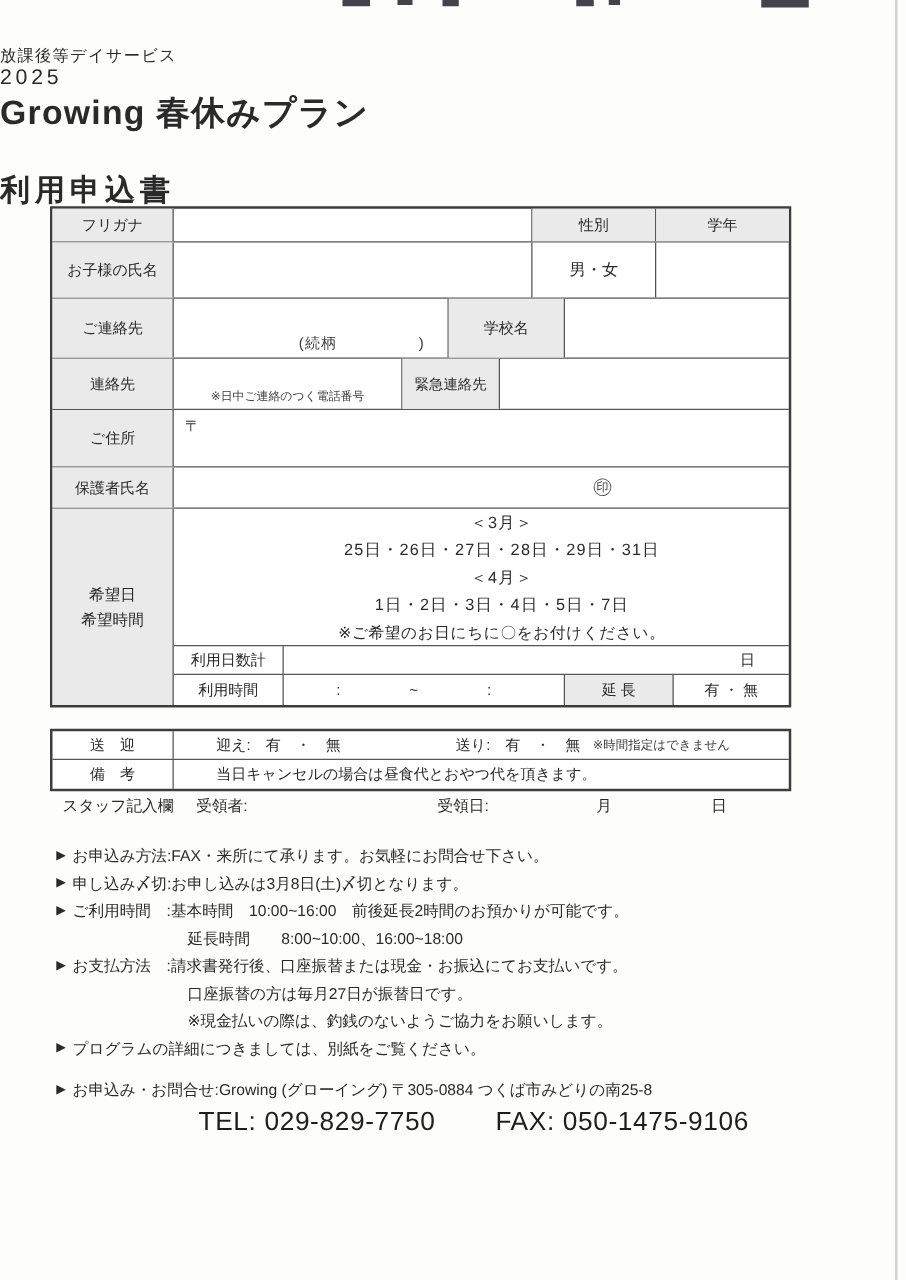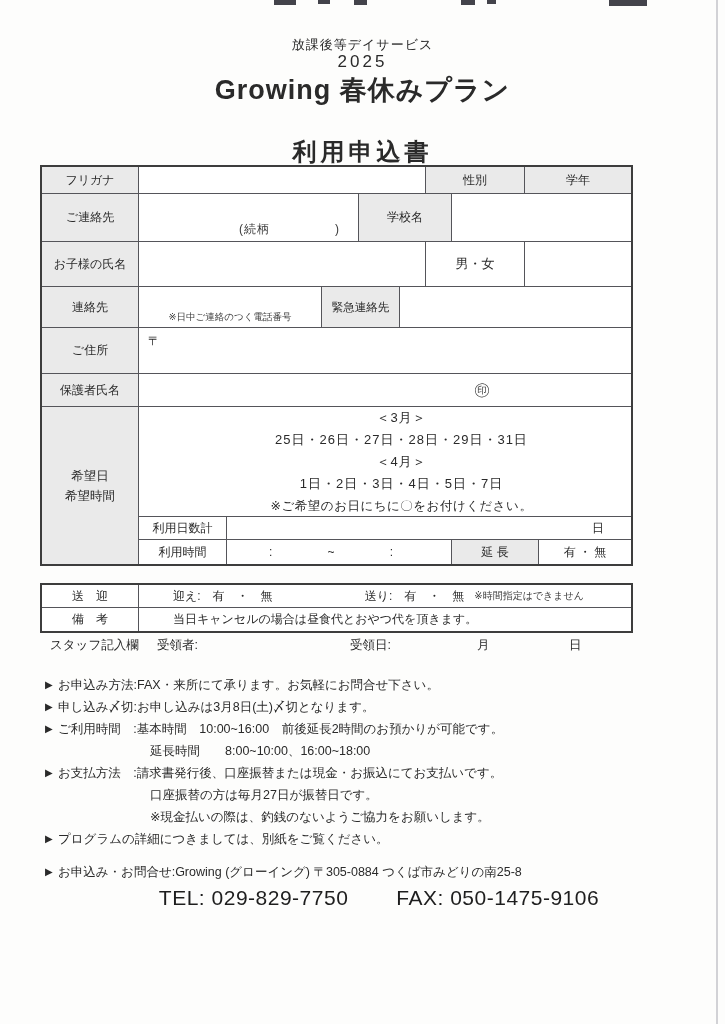--- a/index.html
+++ b/index.html
@@ -3,21 +3,21 @@
 <meta charset="utf-8">
 <style>
   html,body{margin:0;padding:0;}
   .page{
     position:relative;width:725px;height:1024px;background:#fdfdfc;overflow:hidden;
     font-family:"Liberation Sans","DejaVu Sans",sans-serif;color:#2a2a2a;
   }
   .edge-line{position:absolute;top:0;bottom:0;width:2px;background:#d2d2d6;}
   .artifact{position:absolute;top:0;background:#43434b;}
   
-  .hdr{position:absolute;left:0;width:725px;text-align:center;}
+  .hdr{position:absolute;left:0;width:725px;}
   .hdr-sub{top:36px;font-size:13px;letter-spacing:1px;}
   .hdr-year{top:52px;font-size:17px;letter-spacing:3px;}
   .hdr-title{top:72px;font-size:27px;font-weight:600;letter-spacing:1px;}
   .hdr-form{top:112px;font-size:24px;font-weight:700;letter-spacing:4px;margin-top:24px;}
   
   .tbl{position:absolute;left:40px;width:593px;border:2px solid #3d3d3d;background:#fff;box-sizing:border-box;}
   .row{display:flex;border-bottom:1px solid #55555a;box-sizing:border-box;}
   .row:last-child{border-bottom:none;}
   .cell{border-right:1px solid #55555a;box-sizing:border-box;display:flex;align-items:center;justify-content:center;font-size:12px;position:relative;}
   .cell:last-child{border-right:none;}
@@ -77,33 +77,33 @@
 
   <div class="tbl" style="top:165px;">
 
     <div class="row h27">
       <div class="cell lbl w97">フリガナ</div>
       <div class="cell w287"></div>
       <div class="cell lbl w99">性別</div>
       <div class="cell lbl grow">学年</div>
     </div>
 
+    <div class="row h45">
+      <div class="cell lbl w97">お子様の氏名</div>
+      <div class="cell w287"></div>
+      <div class="cell w99" style="font-size:13px;">男・女</div>
+      <div class="cell grow"></div>
+    </div>
+
     <div class="row h48">
       <div class="cell lbl w97">ご連絡先</div>
       <div class="cell w220">
         <span class="hint-bottom">(続柄　　　　　)</span>
       </div>
       <div class="cell lbl w93">学校名</div>
-      <div class="cell grow"></div>
-    </div>
-
-    <div class="row h45">
-      <div class="cell lbl w97">お子様の氏名</div>
-      <div class="cell w287"></div>
-      <div class="cell w99" style="font-size:13px;">男・女</div>
       <div class="cell grow"></div>
     </div>
 
     <div class="row h41">
       <div class="cell lbl w97">連絡先</div>
       <div class="cell w183">
         <span class="note-bottom">※日中ご連絡のつく電話番号</span>
       </div>
       <div class="cell lbl w78" style="font-size:11.5px;">緊急連絡先</div>
       <div class="cell grow"></div>

